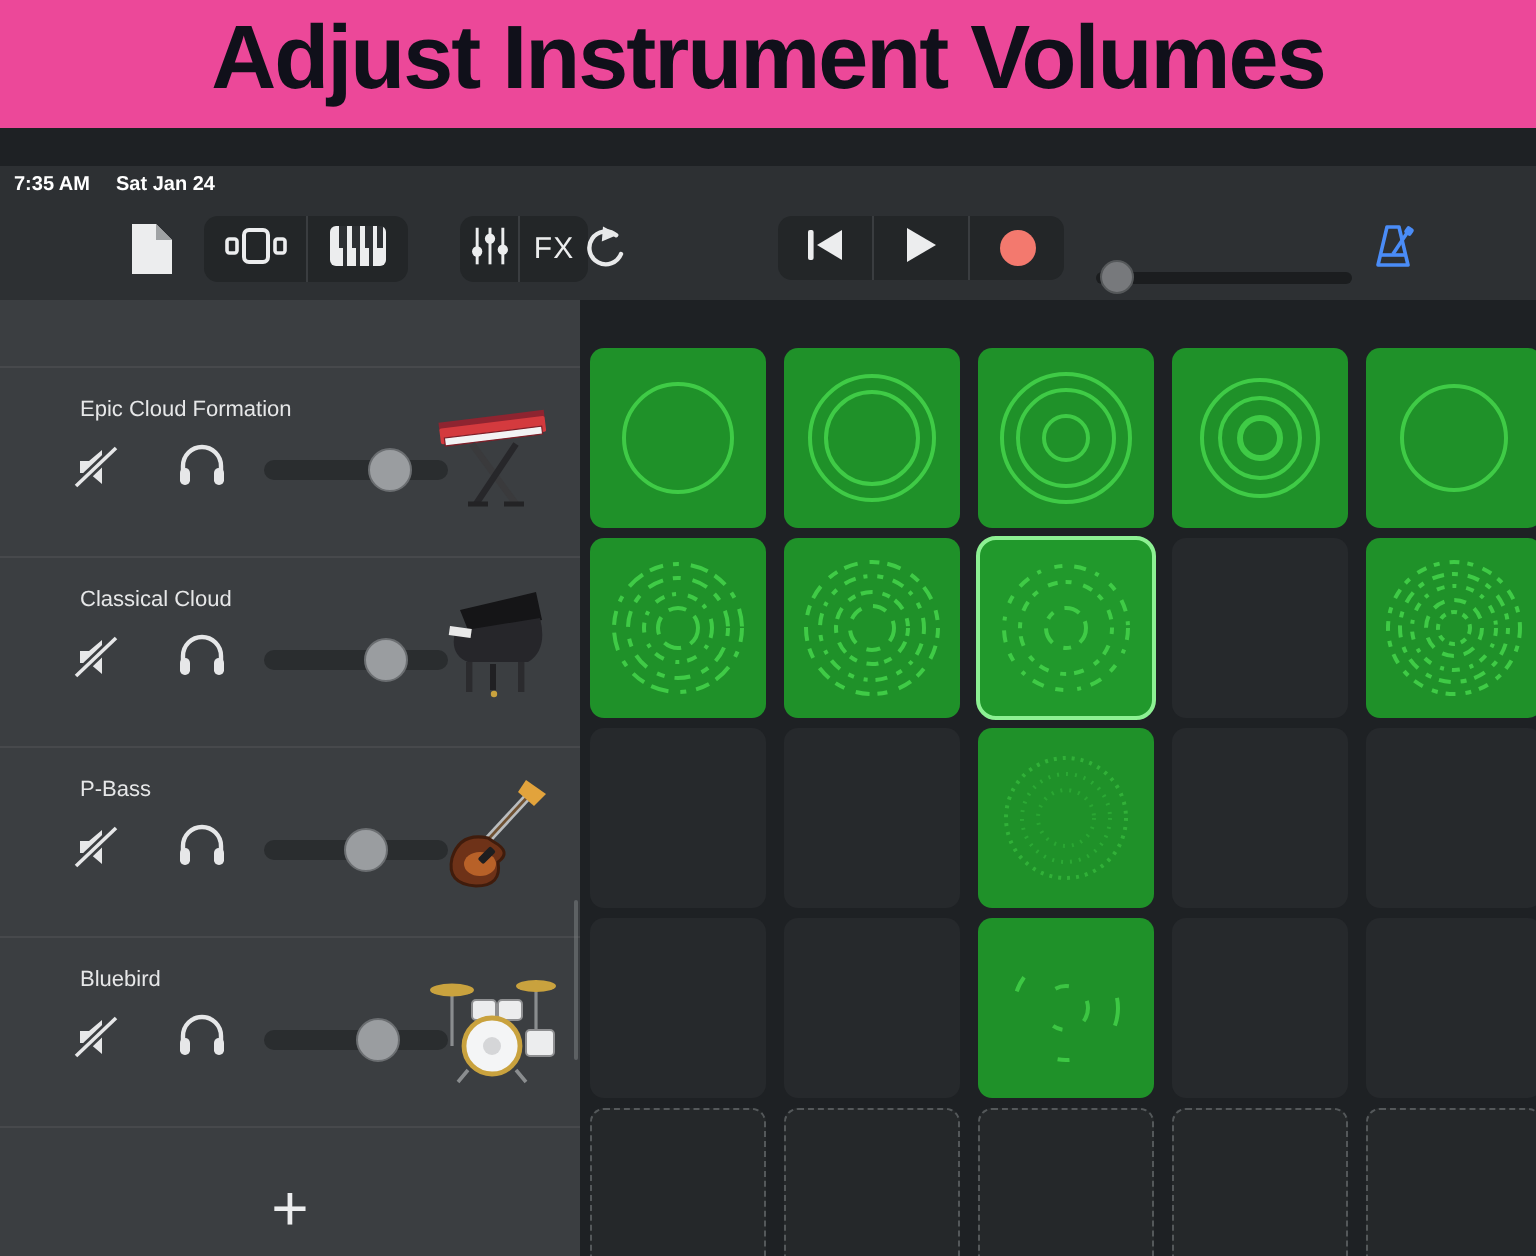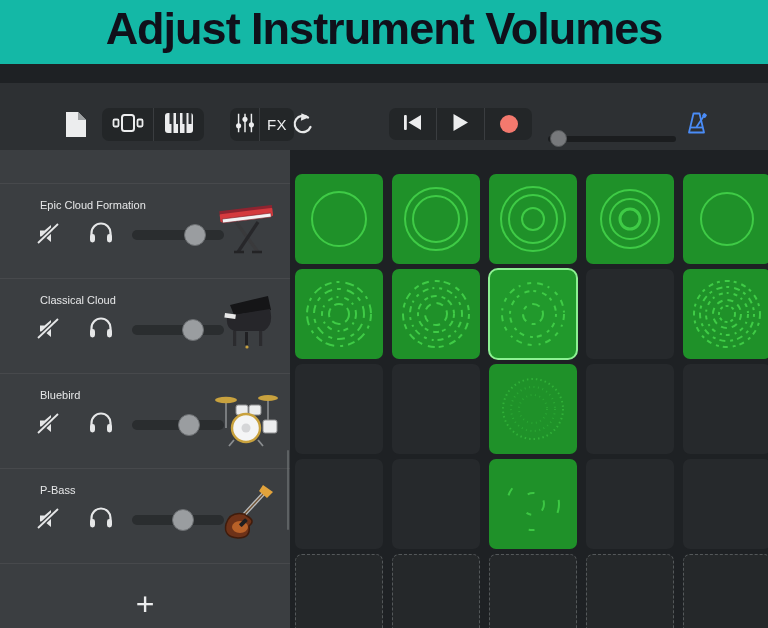--- a/index.html
+++ b/index.html
@@ -1,20 +1,20 @@
 <!DOCTYPE html>
 <html><head>
 <meta charset="utf-8">
 <style>
   * { margin:0; padding:0; box-sizing:border-box; }
   html,body { width:768px; height:628px; background:#1E2124; font-family:"Liberation Sans", sans-serif; }
   .screen { position:relative; width:768px; height:628px; overflow:hidden; background:#1E2124; }
 
   
-  .banner { position:absolute; left:0; top:0; width:768px; height:64px; background:#14b8a6;
+  .banner { position:absolute; left:0; top:0; width:768px; height:64px; background:#ec4899;
             display:flex; align-items:center; justify-content:center; }
   .banner h1 { font-size:45px; font-weight:800; color:#10101A; letter-spacing:-1px; margin-top:-6px; }
 
   
   .header { position:absolute; left:0; top:83px; width:768px; height:67px; background:#2D3033; }
   .statusbar { position:absolute; left:0; top:0; width:768px; height:19px; display:flex; gap:13px;
                align-items:center; padding-left:7px; color:#FFFFFF; font-size:10px; font-weight:bold; }
   .toolbar { position:absolute; left:0; top:19px; width:768px; height:48px;margin-left:20px; }
   .tb-btn { position:absolute; background:none; border:none; cursor:pointer; display:flex; align-items:center; justify-content:center; }
   .pill { position:absolute; background:#232628; border-radius:7px; display:flex; align-items:center; overflow:hidden; }
@@ -54,20 +54,24 @@
 </head>
 <body>
 
 <div class="screen">
 
   <div class="banner">
     <h1>Adjust Instrument Volumes</h1>
   </div>
 
   <div class="header">
+    <div class="statusbar">
+      <span>7:35 AM</span>
+      <span>Sat Jan 24</span>
+    </div>
 
     <div class="toolbar">
       <button class="tb-btn" style="left:45px; top:9px;">
         <span>
           <svg width="22" height="27" viewBox="0 0 22 27">
               <path d="M1 1 h12 l8 8 v17 h-20 z" fill="#ECEDEE"></path>
               <path d="M13 1 l8 8 h-8 z" fill="#9FA2A4"></path>
             </svg>
         </span>
       </button>
@@ -252,20 +256,55 @@
                 <rect x="11" y="20" width="11" height="4.5" fill="#E8E8E8" transform="rotate(8 11 20)"></rect>
                 <rect x="19" y="38" width="3.2" height="15" fill="#2B2B2E"></rect>
                 <rect x="45" y="38" width="3.2" height="15" fill="#2B2B2E"></rect>
                 <rect x="31" y="39" width="3" height="13" fill="#202023"></rect>
                 <circle cx="33" cy="54" r="1.6" fill="#C9A23E"></circle>
               </svg>
             </div>
   </div>
 
   <div class="track">
+    <div class="t-name">P-Bass</div>
+    <button class="t-icon mute">
+      <span>
+        <svg width="27" height="25" viewBox="0 0 27 25">
+                  <path d="M4 9.5 v6 h4.5 l6.5 5.5 V4 L8.5 9.5 z" fill="#E6E7E8"></path>
+                  <line x1="2" y1="22" x2="22" y2="3" stroke="#3B3E41" stroke-width="4.5"></line>
+                  <line x1="2" y1="22" x2="22" y2="3" stroke="#E6E7E8" stroke-width="1.8"></line>
+                </svg>
+      </span>
+    </button>
+    <button class="t-icon phones">
+      <span>
+        <svg width="26" height="23" viewBox="0 0 26 23">
+                  <path d="M3.5 16 v-4 a9.5 9.5 0 0 1 19 0 v4" fill="none" stroke="#E6E7E8" stroke-width="2.2"></path>
+                  <rect x="2" y="13" width="5" height="8.5" rx="2.4" fill="#E6E7E8"></rect>
+                  <rect x="19" y="13" width="5" height="8.5" rx="2.4" fill="#E6E7E8"></rect>
+                </svg>
+      </span>
+    </button>
+    <div class="t-slider">
+      <div class="t-knob" style="left: calc(55% - 11px);"></div>
+    </div>
+    <div class="t-instr">
+              <svg width="66" height="60" viewBox="0 0 66 60">
+                <line x1="52" y1="8" x2="27" y2="35" stroke="#B9BCBE" stroke-width="4"></line>
+                <line x1="52" y1="8" x2="27" y2="35" stroke="#6F5132" stroke-width="1.4"></line>
+                <path d="M49 2 l10 7 l-6 6 l-8 -7 z" fill="#E2A33C"></path>
+                <path d="M30 31 Q16 28 12 41 Q9 54 24 55 Q37 55 35 43 Q42 38 33 33 z" fill="#6E3218" stroke="#401C0C" stroke-width="1.5"></path>
+                <ellipse cx="26" cy="44" rx="8" ry="6" fill="#C56A2B" opacity="0.85"></ellipse>
+                <rect x="25" y="38" width="9" height="4" rx="1" transform="rotate(-45 29 40)" fill="#1E1E20"></rect>
+              </svg>
+            </div>
+  </div>
+
+  <div class="track">
     <div class="t-name">Bluebird</div>
     <button class="t-icon mute">
       <span>
         <svg width="27" height="25" viewBox="0 0 27 25">
                   <path d="M4 9.5 v6 h4.5 l6.5 5.5 V4 L8.5 9.5 z" fill="#E6E7E8"></path>
                   <line x1="2" y1="22" x2="22" y2="3" stroke="#3B3E41" stroke-width="4.5"></line>
                   <line x1="2" y1="22" x2="22" y2="3" stroke="#E6E7E8" stroke-width="1.8"></line>
                 </svg>
       </span>
     </button>
@@ -289,55 +328,20 @@
                 <ellipse cx="54" cy="10" rx="10" ry="3" fill="#C9A23E"></ellipse>
                 <rect x="22" y="17" width="12" height="10" rx="2" fill="#ECEDEE" stroke="#8E8F91"></rect>
                 <rect x="35" y="17" width="12" height="10" rx="2" fill="#ECEDEE" stroke="#8E8F91"></rect>
                 <rect x="49" y="32" width="14" height="13" rx="2" fill="#ECEDEE" stroke="#8E8F91"></rect>
                 <circle cx="32" cy="40" r="14" fill="#F4F5F6" stroke="#C9A23E" stroke-width="2.4"></circle>
                 <circle cx="32" cy="40" r="4.5" fill="#D5D6D8"></circle>
                 <path d="M20 52 l-5 6 M44 52 l5 6" stroke="#8A8D8F" stroke-width="1.8"></path>
               </svg>
             </div>
   </div>
-
-  <div class="track">
-    <div class="t-name">P-Bass</div>
-    <button class="t-icon mute">
-      <span>
-        <svg width="27" height="25" viewBox="0 0 27 25">
-                  <path d="M4 9.5 v6 h4.5 l6.5 5.5 V4 L8.5 9.5 z" fill="#E6E7E8"></path>
-                  <line x1="2" y1="22" x2="22" y2="3" stroke="#3B3E41" stroke-width="4.5"></line>
-                  <line x1="2" y1="22" x2="22" y2="3" stroke="#E6E7E8" stroke-width="1.8"></line>
-                </svg>
-      </span>
-    </button>
-    <button class="t-icon phones">
-      <span>
-        <svg width="26" height="23" viewBox="0 0 26 23">
-                  <path d="M3.5 16 v-4 a9.5 9.5 0 0 1 19 0 v4" fill="none" stroke="#E6E7E8" stroke-width="2.2"></path>
-                  <rect x="2" y="13" width="5" height="8.5" rx="2.4" fill="#E6E7E8"></rect>
-                  <rect x="19" y="13" width="5" height="8.5" rx="2.4" fill="#E6E7E8"></rect>
-                </svg>
-      </span>
-    </button>
-    <div class="t-slider">
-      <div class="t-knob" style="left: calc(55% - 11px);"></div>
-    </div>
-    <div class="t-instr">
-              <svg width="66" height="60" viewBox="0 0 66 60">
-                <line x1="52" y1="8" x2="27" y2="35" stroke="#B9BCBE" stroke-width="4"></line>
-                <line x1="52" y1="8" x2="27" y2="35" stroke="#6F5132" stroke-width="1.4"></line>
-                <path d="M49 2 l10 7 l-6 6 l-8 -7 z" fill="#E2A33C"></path>
-                <path d="M30 31 Q16 28 12 41 Q9 54 24 55 Q37 55 35 43 Q42 38 33 33 z" fill="#6E3218" stroke="#401C0C" stroke-width="1.5"></path>
-                <ellipse cx="26" cy="44" rx="8" ry="6" fill="#C56A2B" opacity="0.85"></ellipse>
-                <rect x="25" y="38" width="9" height="4" rx="1" transform="rotate(-45 29 40)" fill="#1E1E20"></rect>
-              </svg>
-            </div>
-  </div>
 </div>
       <div class="add-row">
         <button class="add-btn">+</button>
       </div>
       <div class="scroll-hint"></div>
     </div>
     <div class="grid" id="grid">
         <div class="cell loop">
           <svg width="88" height="90" viewBox="0 0 88 90">
             <circle cx="44" cy="45" r="27" fill="none" stroke="#3FCB46" stroke-width="2"></circle>

